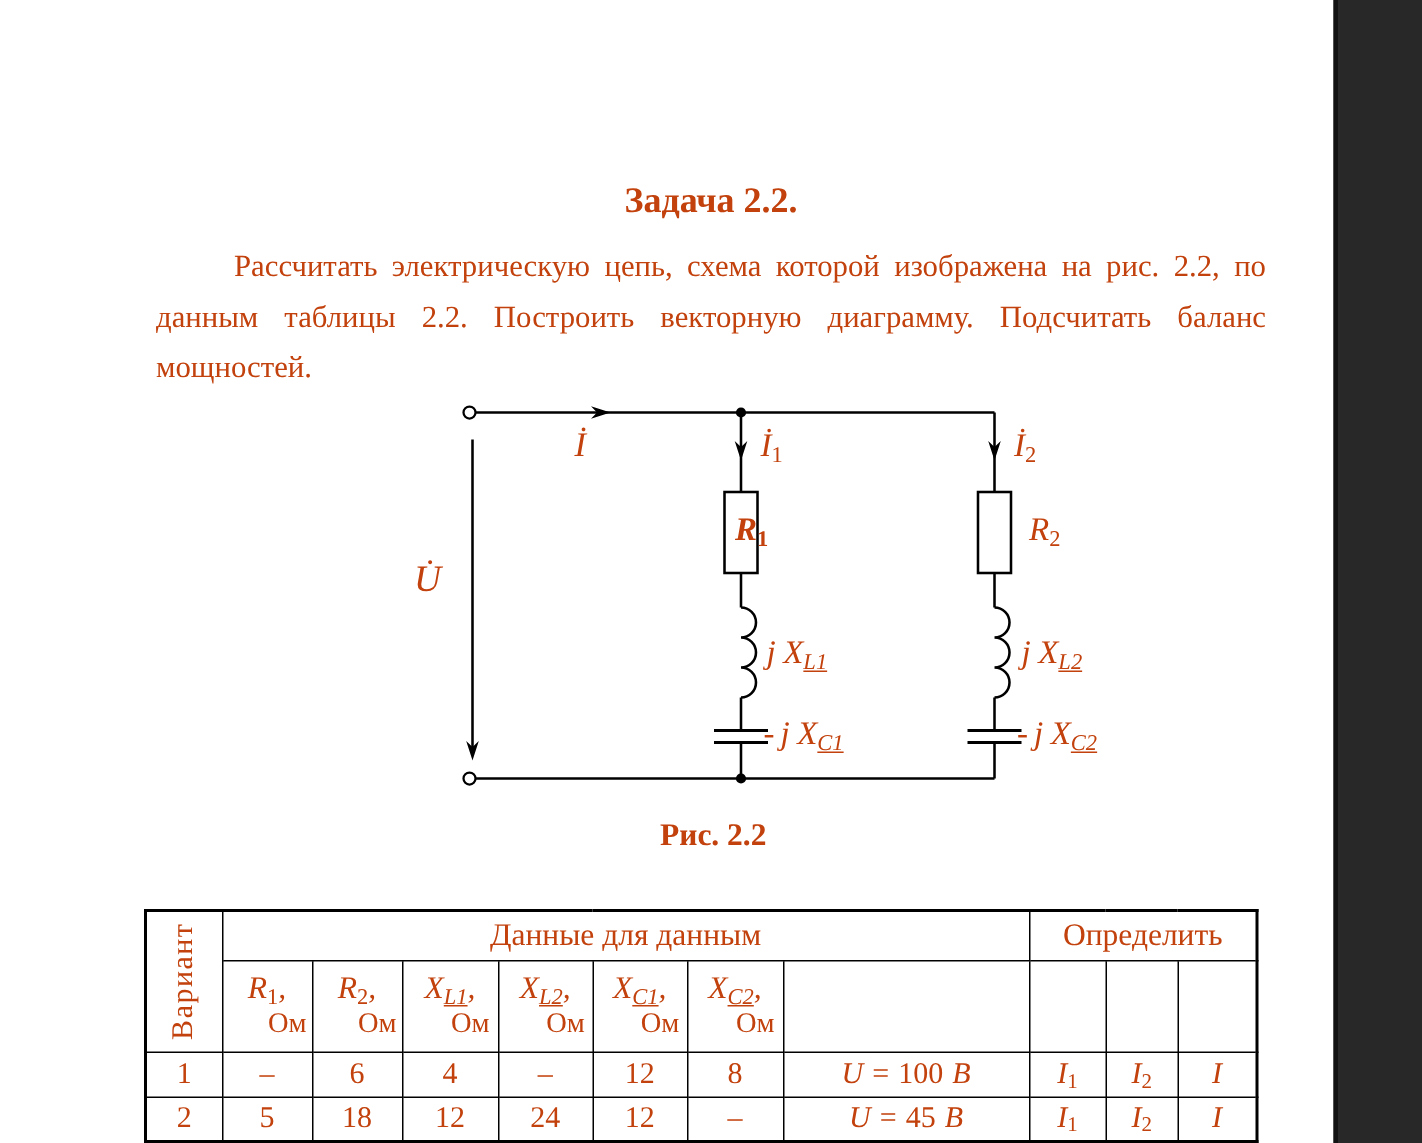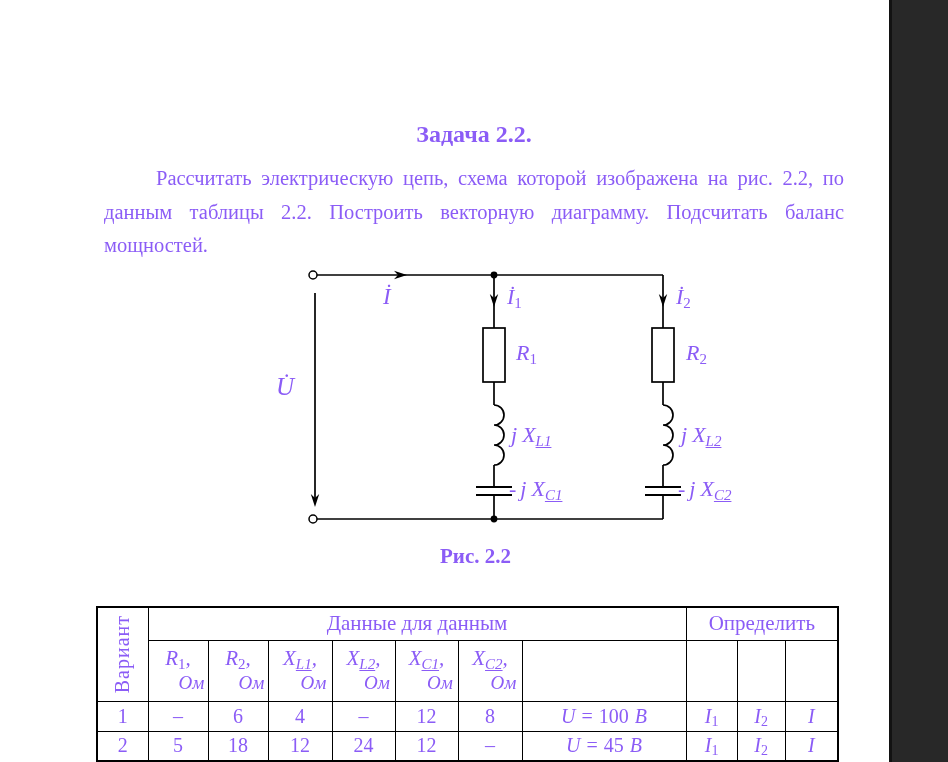--- a/index.html
+++ b/index.html
@@ -1,19 +1,19 @@
 <!DOCTYPE html>
 <html><head>
 <meta charset="utf-8">
 <style>
   html,body { margin:0; padding:0; background:#fff; }
   .screen {
     position:relative; width:948px; height:762px;
     background:#ffffff; overflow:hidden;
-    font-family:"Liberation Serif", serif; color:#8b5cf6;
+    font-family:"Liberation Serif", serif; color:#c2410c;
   }
   .viewer-strip {
     position:absolute; top:0; right:0; width:56px; height:762px;
     background:#282828; border-left:3px solid #121212;
   }
   .doc-title {
     position:absolute; left:104px; top:121px; width:740px;
     text-align:center; font-weight:bold; font-size:24px;
   }
   .doc-paragraph {
@@ -54,21 +54,21 @@
   tr.hdr-row-1 { height:33px; }
   tr.hdr-row-2 { height:61px; }
   tr.data-row  { height:30px; }
   .vert-label {
     writing-mode:vertical-rl; transform:rotate(180deg);
     font-size:20px; letter-spacing:1px; margin:0 auto;
   }
   .group-hdr { font-size:21px; }
   .param-line { font-style:italic; font-size:21px; line-height:25px; }
   .param-line sub { font-size:15px; line-height:0; vertical-align:-4px; }
-  .unit-line { font-style:italic; font-size:19px; line-height:24px;padding-left:27px; }
+  .unit-line { font-size:19px; line-height:24px;padding-left:27px; }
   .volt-cell i { font-style:italic; }
   .volt-eq { margin:0 6px; }
   .volt-unit { margin-left:6px; }
   .det-cell i { font-style:italic; }
   .det-cell sub { font-size:14px; line-height:0; vertical-align:-3px; }
 </style>
 </head>
 <body>
 
 <div class="screen">
@@ -127,21 +127,21 @@
   </svg>
 
   <div class="clabel lbl-u" style="left:276px; top:374px;"><i>U̇</i></div>
 
   <div class="clabel lbl-i-main" style="left:383px; top:285px;"><i>İ</i></div>
 
   <div class="clabel" style="left:507px; top:286px;"><i>İ</i><sub class="sub-num">1</sub></div>
 
   <div class="clabel" style="left:676px; top:286px;"><i>İ</i><sub class="sub-num">2</sub></div>
 
-  <div class="clabel" style="left:516px; top:342px;"><i>R</i><sub class="sub-num">1</sub></div>
+  <div class="clabel" style="left:490px; top:342px;font-weight:bold;"><i>R</i><sub class="sub-num">1</sub></div>
 
   <div class="clabel" style="left:686px; top:342px;"><i>R</i><sub class="sub-num">2</sub></div>
 
   <div class="clabel" style="left:511px; top:424px;"><i class="lbl-coef">j</i><i>X</i><sub class="sub-alpha">L1</sub></div>
 
   <div class="clabel" style="left:681px; top:424px;"><i class="lbl-coef">j</i><i>X</i><sub class="sub-alpha">L2</sub></div>
 
   <div class="clabel" style="left:509px; top:478px;"><span class="lbl-minus">-</span><i class="lbl-coef">j</i><i>X</i><sub class="sub-alpha">C1</sub></div>
 
   <div class="clabel" style="left:678px; top:478px;"><span class="lbl-minus">-</span><i class="lbl-coef">j</i><i>X</i><sub class="sub-alpha">C2</sub></div>

